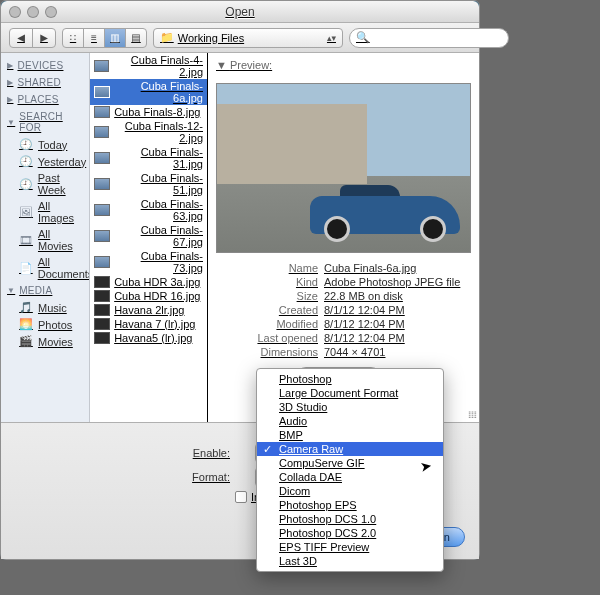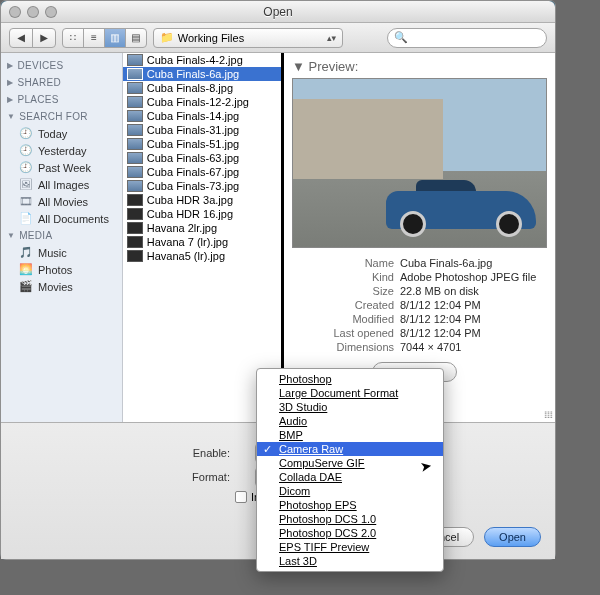--- a/index.html
+++ b/index.html
@@ -6,24 +6,25 @@
   body {
     width: 600px; height: 595px;
     font-family: "Lucida Grande", "Helvetica Neue", Arial, sans-serif;
     font-size: 11px;
     background: #6a6a6a;
     position: relative;
     overflow: hidden;
   }
   .window {
     position: absolute;
-    left: 0; top: 0; width: 556px; height: 560px;
+    left: 0; top: 0; width: 480px; height: 560px;
     background: #0c4a6e;
     border-radius: 6px;
     border: 1px solid #8f8f8f;
+    text-decoration: underline;
   }
   .titlebar {
     height: 22px;
     background: linear-gradient(#f5f5f5, #d8d8d8);
     border-bottom: 1px solid #b0b0b0;
     display: flex; align-items: center; justify-content: center;
     border-radius: 6px 6px 0 0;
     position: relative;
   }
   .traffic { position: absolute; left: 8px; top: 5px; display: flex; gap: 6px; }
@@ -69,33 +70,33 @@
   .sidebar {
     width: 130px; background: #e9eef5; border-right:1px solid #c4c8cf;
     padding: 4px 0; overflow:hidden;
   }
   .sb-head { display:flex; align-items:center; padding: 3px 6px; color:#6a7380; font-size:10px; text-transform:uppercase; letter-spacing:.3px;}
   .sb-head .tri { margin-right:4px; font-size:8px; color:#7e8794;}
   .sb-item { display:flex; align-items:center; gap:5px; padding: 2px 6px 2px 18px; color:#2d2d2d; }
   .sb-item .ic { width:14px; text-align:center; color:#6b7684; }
   .sb-item.yellow .ic { color:#e2a500; }
   .filelist {
-    width: 172px; border-right:3px solid #000000; overflow:hidden;
+    width: 172px; border-right:1px solid #000000; overflow:hidden;text-align:right;
   }
   .filelist .row {
     display:flex; align-items:center; gap:4px; padding: 1px 4px; font-size:11px;
   }
   .filelist .row.sel { background:#3a72d0; color:#fff; }
   .filelist .jpeg-ic { width:16px; height:12px; background:linear-gradient(#8aa6c6,#5c7da3); border:1px solid #6b6b6b; }
   .row.sel .jpeg-ic { border-color:#fff; }
   .filelist .hdr-ic { width:16px; height:12px; background:#2b2b2b; border:1px solid #555; }
   .preview {
     flex:1; padding: 6px 8px; position:relative;
   }
-  .preview-header { color:#666; font-size:13px; padding-bottom:4px;}
+  .preview-header { color:#666; font-size:11px; padding-bottom:12px;}
   .preview-img {
     width: 255px; height: 170px; border:1px solid #888; margin-bottom:8px;
     background: linear-gradient(#a7c2d6 0%, #a7c2d6 55%, #8a8d88 55%, #7a7d78 100%);
     position:relative; overflow:hidden;
   }
   .car { position:absolute; right:10px; bottom:10px; width:150px; height:65px; }
   .car .body { position:absolute; left:0; bottom:8px; width:150px; height:38px; background:#2b5a8c; border-radius:12px 30px 6px 6px;}
   .car .cab { position:absolute; left:30px; bottom:35px; width:60px; height:22px; background:#1e3a58; border-radius:6px 12px 0 0;}
   .car .w1,.car .w2 { position:absolute; bottom:0; width:26px; height:26px; background:#1a1a1a; border-radius:50%; border:3px solid #ccc;}
   .car .w1{left:14px;} .car .w2{right:14px;}
@@ -243,24 +244,20 @@
         <div class="row">
           <span class="jpeg-ic"></span>
           <span>Cuba Finals-8.jpg</span>
         </div>
         <div class="row">
           <span class="jpeg-ic"></span>
           <span>Cuba Finals-12-2.jpg</span>
         </div>
         <div class="row">
           <span class="jpeg-ic"></span>
-          <span>Cuba Finals-14.jpg</span>
-        </div>
-        <div class="row">
-          <span class="jpeg-ic"></span>
           <span>Cuba Finals-31.jpg</span>
         </div>
         <div class="row">
           <span class="jpeg-ic"></span>
           <span>Cuba Finals-51.jpg</span>
         </div>
         <div class="row">
           <span class="jpeg-ic"></span>
           <span>Cuba Finals-63.jpg</span>
         </div>

